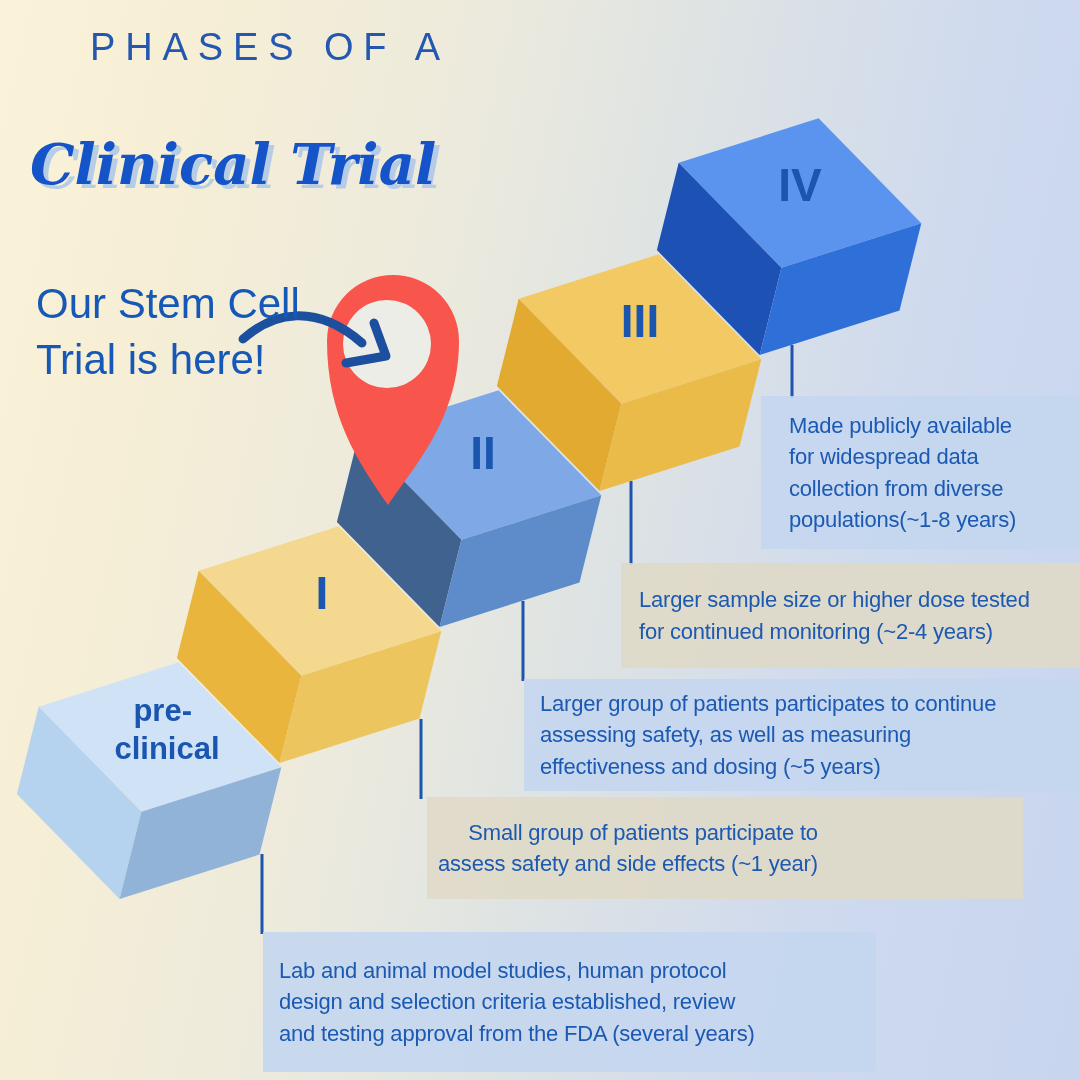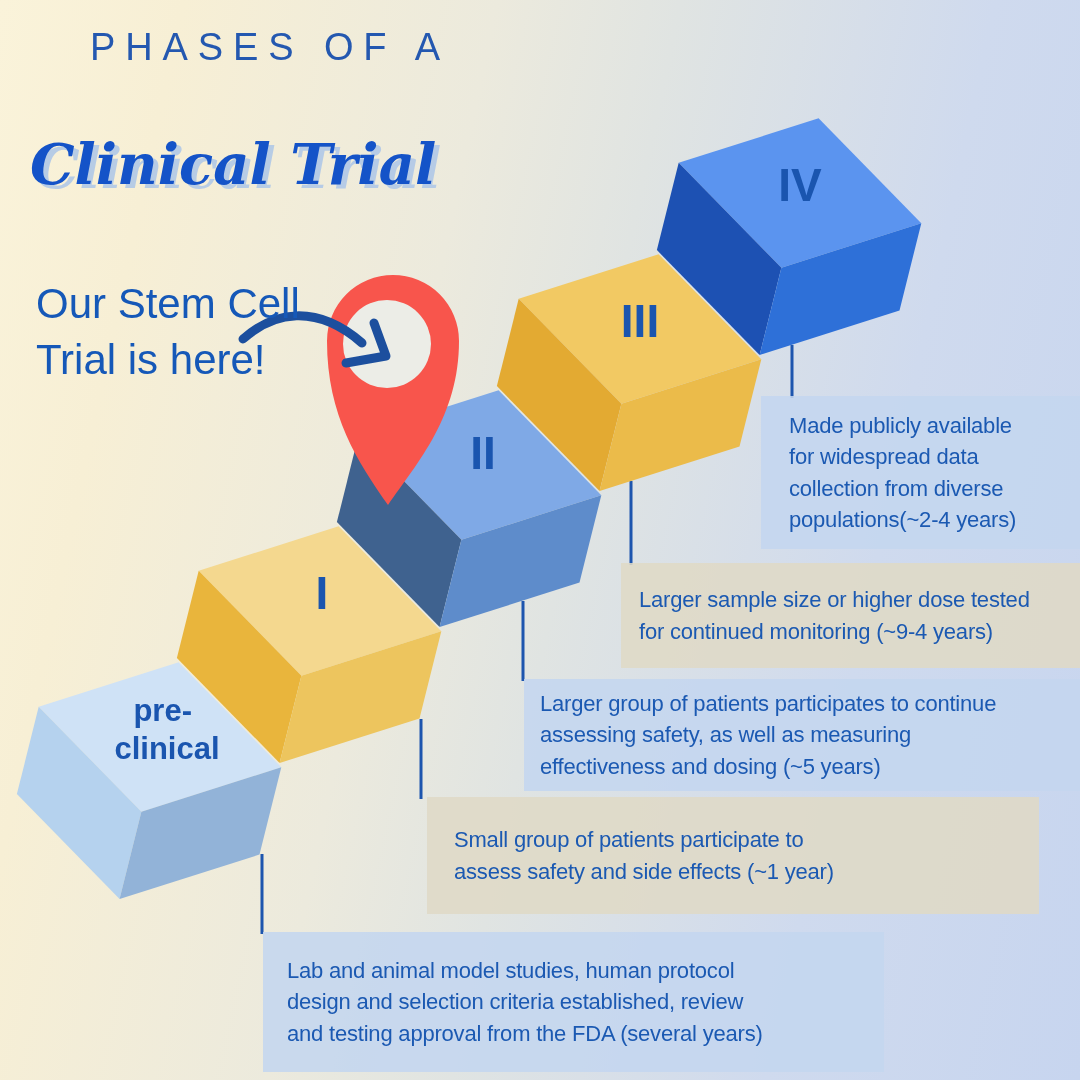--- a/index.html
+++ b/index.html
@@ -29,22 +29,22 @@
     position:absolute;left:36px;top:276px;z-index:4;
     font-size:42px;line-height:1.33;color:#1558b8;white-space:pre-line;
   }
   .phase-box{
     position:absolute;z-index:2;display:flex;align-items:center;
     font-size:22px;line-height:1.42;color:#1b59b2;letter-spacing:-0.2px;
   }
   .phase-box .txt{white-space:pre-line;}
   .box-blue{background:rgba(196,214,239,0.88);}
   .box-beige{background:rgba(223,218,198,0.88);}
-  .box-pre{left:263px;top:932px;width:597px;height:140px;padding-left:24px;}
-  .box-1{left:427px;top:797px;width:585px;height:117px;padding-left:27px;}
+  .box-pre{left:263px;top:932px;width:597px;height:140px;padding-left:16px;}
+  .box-1{left:427px;top:797px;width:585px;height:102px;padding-left:11px;text-align:right;}
   .box-2{left:524px;top:679px;width:556px;height:112px;padding-left:16px;}
   .box-3{left:621px;top:563px;width:459px;height:105px;padding-left:18px;}
   .box-4{left:761px;top:396px;width:319px;height:153px;padding-left:28px;}
 </style>
 </head>
 <body>
 
 <div class="canvas">
 
   <svg class="scene" width="1080" height="1080" viewBox="0 0 1080 1080">
@@ -104,27 +104,27 @@
     <div class="txt">Small group of patients participate to
 assess safety and side effects (~1 year)</div>
   </div>
   <div class="phase-box box-blue box-2">
     <div class="txt">Larger group of patients participates to continue
 assessing safety, as well as measuring
 effectiveness and dosing (~5 years)</div>
   </div>
   <div class="phase-box box-beige box-3">
     <div class="txt">Larger sample size or higher dose tested
-for continued monitoring (~9-4 years)</div>
+for continued monitoring (~2-4 years)</div>
   </div>
   <div class="phase-box box-blue box-4">
     <div class="txt">Made publicly available
 for widespread data
 collection from diverse
-populations(~2-4 years)</div>
+populations(~1-8 years)</div>
   </div>
 
   <svg class="overlay" width="1080" height="1080" viewBox="0 0 1080 1080">
     <g>
       <path d="M388,505 C358,462 327,416 327,341 A66,66 0 1 1 459,341 C459,416 418,462 388,505 Z" fill="#f8554c"></path>
       <circle cx="387" cy="344" r="44" fill="#ecede7"></circle>
     </g>
     <g fill="none" stroke-linecap="round" stroke-linejoin="round">
       <path d="M243,339 C273,312 316,303 362,343" stroke-width="9" stroke="#1c4f9e"></path>
       <path d="M374,323 L386,356 L346,363" stroke-width="9" stroke="#1c4f9e"></path>

